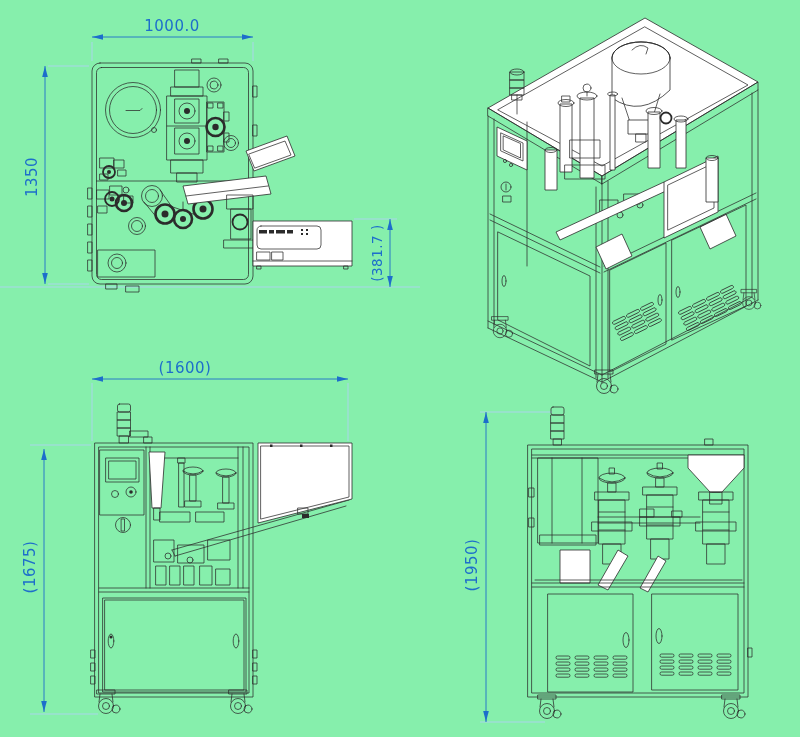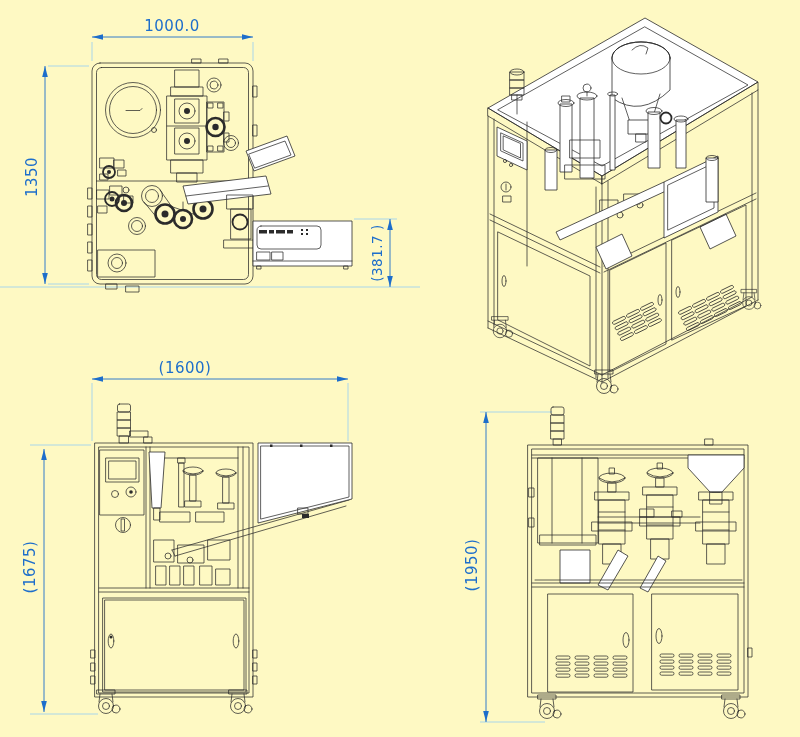--- a/index.html
+++ b/index.html
@@ -1,16 +1,16 @@
 <!DOCTYPE html>
 <html><head>
 <meta charset="utf-8">
 <style>
   html,body{margin:0;padding:0;background:#ffffff;}
-  .canvas{position:relative;width:800px;height:737px;background:#fef9c3;overflow:hidden;}
+  .canvas{position:relative;width:800px;height:737px;background:#86efac;overflow:hidden;}
   svg{display:block;}
   .ln  {stroke:#2b2b2b;fill:none;stroke-width:.75;stroke-linecap:round;stroke-linejoin:round;}
   .lnw {stroke:#2b2b2b;fill:#ffffff;stroke-width:.8;stroke-linejoin:round;}
   .thk {stroke:#2b2b2b;fill:none;stroke-width:2.6;}
   .thk2{stroke:#2b2b2b;fill:none;stroke-width:1.8;}
   .drk {fill:#2b2b2b;stroke:none;}
   .dim {stroke:#1d6ecb;fill:none;stroke-width:.9;}
   .dimf{fill:#1d6ecb;stroke:none;}
   .ext {stroke:#a9d6ea;fill:none;stroke-width:1;}
   .dimtext{fill:#1d6ecb;font-family:"DejaVu Sans",sans-serif;font-size:15px;letter-spacing:.5px;}

